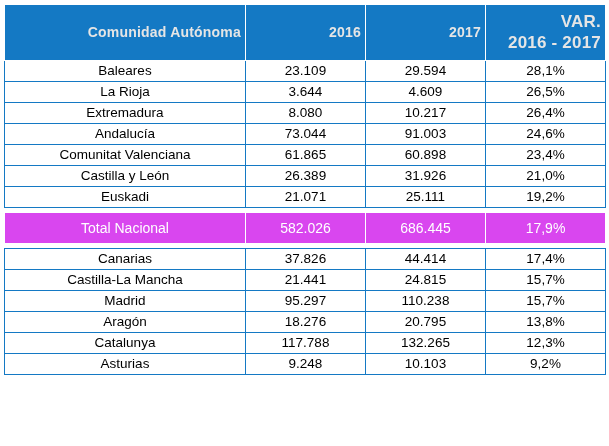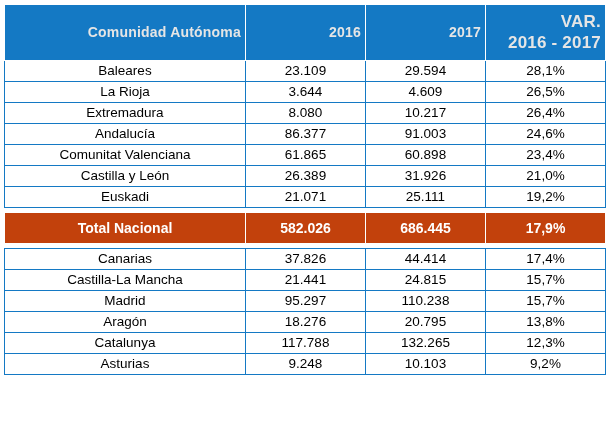--- a/index.html
+++ b/index.html
@@ -48,23 +48,23 @@
     font-size: 13.5px;
     text-align: center;
     color: #000000;
     padding: 2.5px 4px;
     background: #ffffff;
     white-space: nowrap;
     overflow: hidden;
     text-overflow: ellipsis;
   }
   tbody tr.total-row td {
-    background: #c2410c;
+    background: #d946ef;
     color: #ffffff;
-    font-weight: bold;
+    font-weight: normal;
     font-size: 14px;
     border: 1px solid #ffffff;
     padding: 7px 4px;
   }
   tbody tr.spacer-row td {
     border: none;
     background: #ffffff;
     height: 4px;
     padding: 0;
   }
@@ -105,21 +105,21 @@
           <td>26,5%</td>
         </tr>
         <tr>
           <td>Extremadura</td>
           <td>8.080</td>
           <td>10.217</td>
           <td>26,4%</td>
         </tr>
         <tr>
           <td>Andalucía</td>
-          <td>86.377</td>
+          <td>73.044</td>
           <td>91.003</td>
           <td>24,6%</td>
         </tr>
         <tr>
           <td>Comunitat Valenciana</td>
           <td>61.865</td>
           <td>60.898</td>
           <td>23,4%</td>
         </tr>
         <tr>

